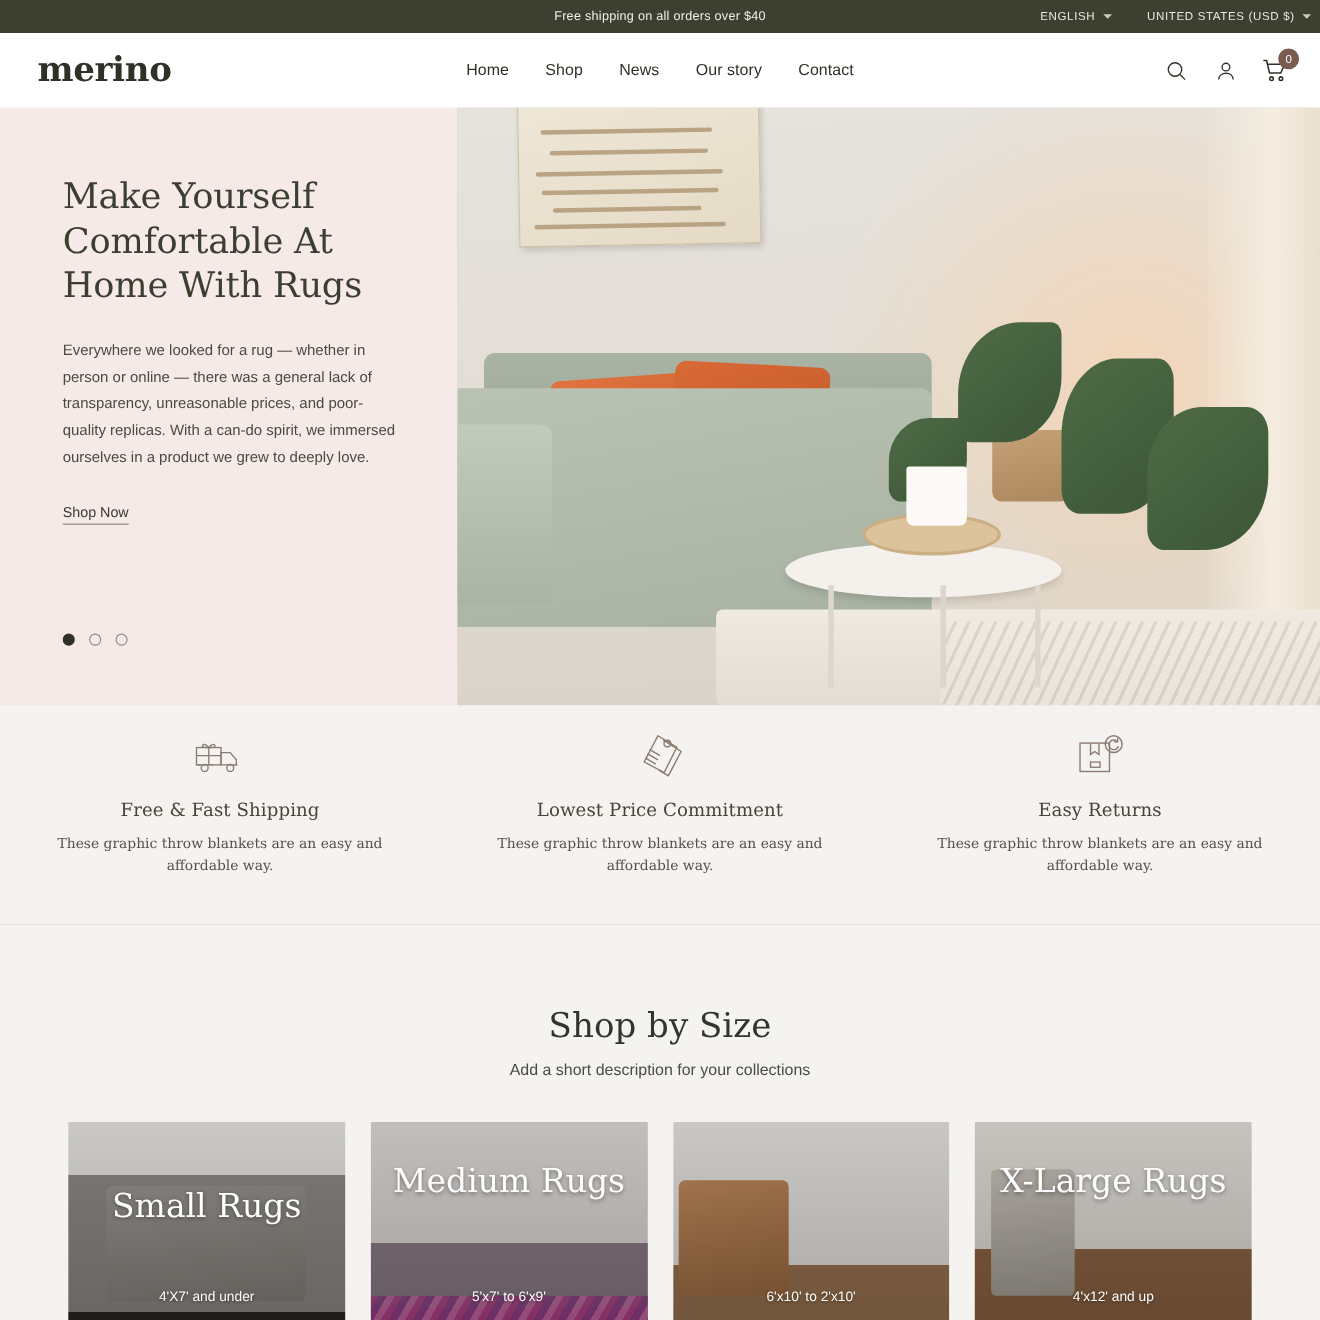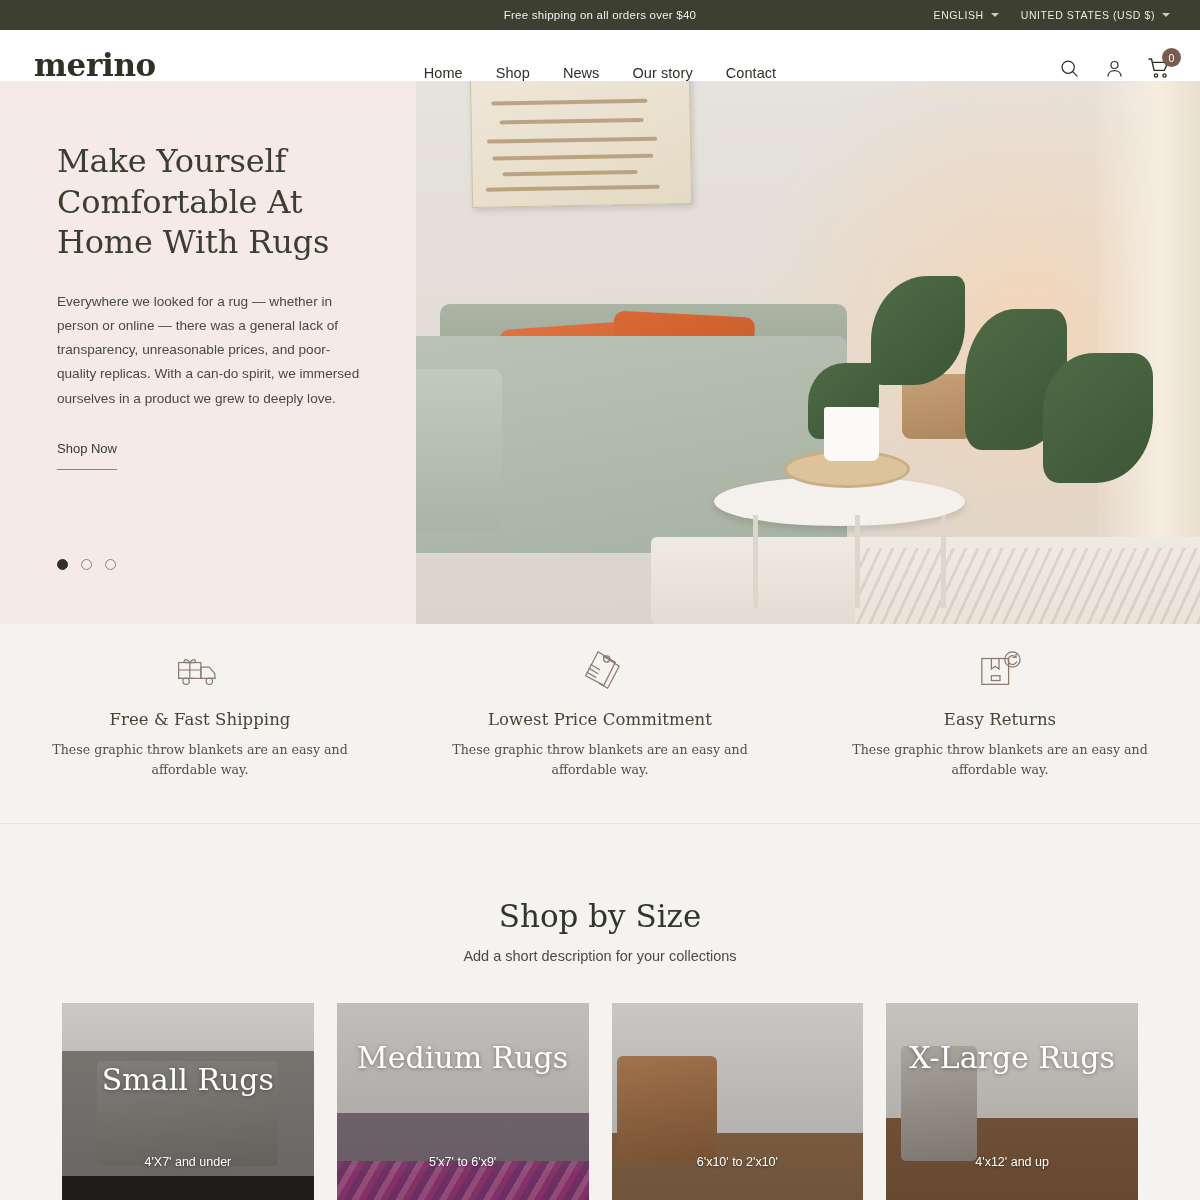--- a/index.html
+++ b/index.html
@@ -24,22 +24,22 @@
   .announce-msg {
     position: absolute;
     left: 0; right: 0;
     text-align: center;
     font-size: 11.5px;
   }
   .announce-right {
     margin-left: auto;
     display: flex;
     align-items: center;
-    gap: 22px;
-    padding-right: 30px;
+    gap: 32px;
+    padding-right: 8px;
     position: relative;
     z-index: 2;
   }
   .selector {
     display: flex;
     align-items: center;
     gap: 7px;
     font-size: 10.5px;
     letter-spacing: .055em;
     cursor: pointer;
@@ -47,24 +47,24 @@
   }
   .caret {
     width: 0; height: 0;
     border-left: 4px solid transparent;
     border-right: 4px solid transparent;
     border-top: 4px solid #cfccbd;
   }
 
   
   .header {
-    height: 51px;
+    height: 68px;
     background: #ffffff;
     display: flex;
-    align-items: flex-end;
+    align-items: center;
     padding: 0 28px 0 34px;
     position: relative;
   }
   .logo {
     font-family: "DejaVu Serif", "Liberation Serif", serif;
     font-weight: 700;
     font-size: 31px;
     letter-spacing: -0.01em;
     color: #2f3127;
     line-height: 1;
@@ -133,21 +133,21 @@
     color: #4a4a42;
     max-width: 380px;
   }
   .shop-now {
     display: inline-block;
     margin-top: 30px;
     font-size: 13px;
     color: #3a3a30;
     text-decoration: none;
     border-bottom: 1px solid #87847a;
-    padding-bottom: 13px;
+    padding-bottom: 3px;
   }
   .dots {
     position: absolute;
     left: 57px;
     top: 478px;
     display: flex;
     gap: 13px;
   }
   .dot {
     width: 11px; height: 11px;

